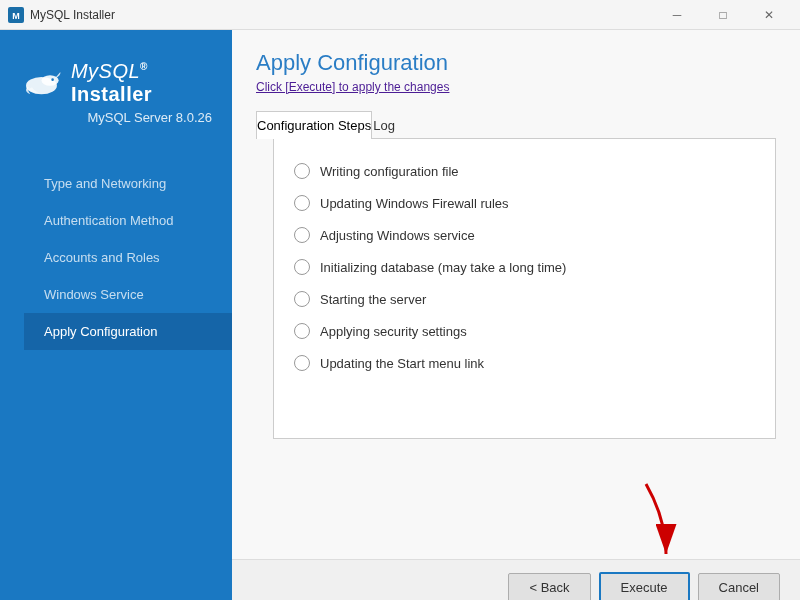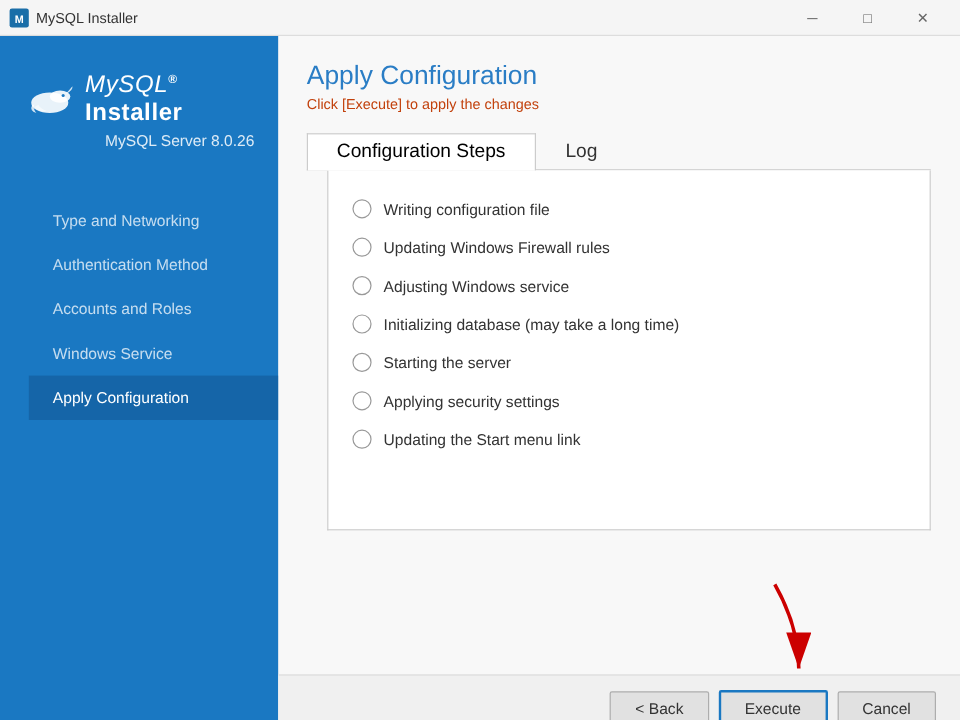--- a/index.html
+++ b/index.html
@@ -132,34 +132,35 @@
     }
 
     .page-title {
       font-size: 22px;
       color: #2a7dc5;
       font-weight: 400;
       margin-bottom: 4px;
     }
     .page-subtitle {
       font-size: 12px;
-      color: #c2410c;
+      color: #4c1d95;
       margin-bottom: 16px;
+      text-decoration: underline;
     }
 
     
     .tabs-container {
       display: flex;
       border-bottom: 1px solid #ccc;
       margin-bottom: 0;
     }
     .tab {
-      padding: 6px 24px;
+      padding: 6px 0;
       cursor: pointer;
-      font-size: 16px;
+      font-size: 13px;
       border: 1px solid transparent;
       border-bottom: none;
       background: transparent;
       color: #333;
       position: relative;
       bottom: -1px;
     }
     .tab.active {
       background: white;
       border-color: #ccc;

